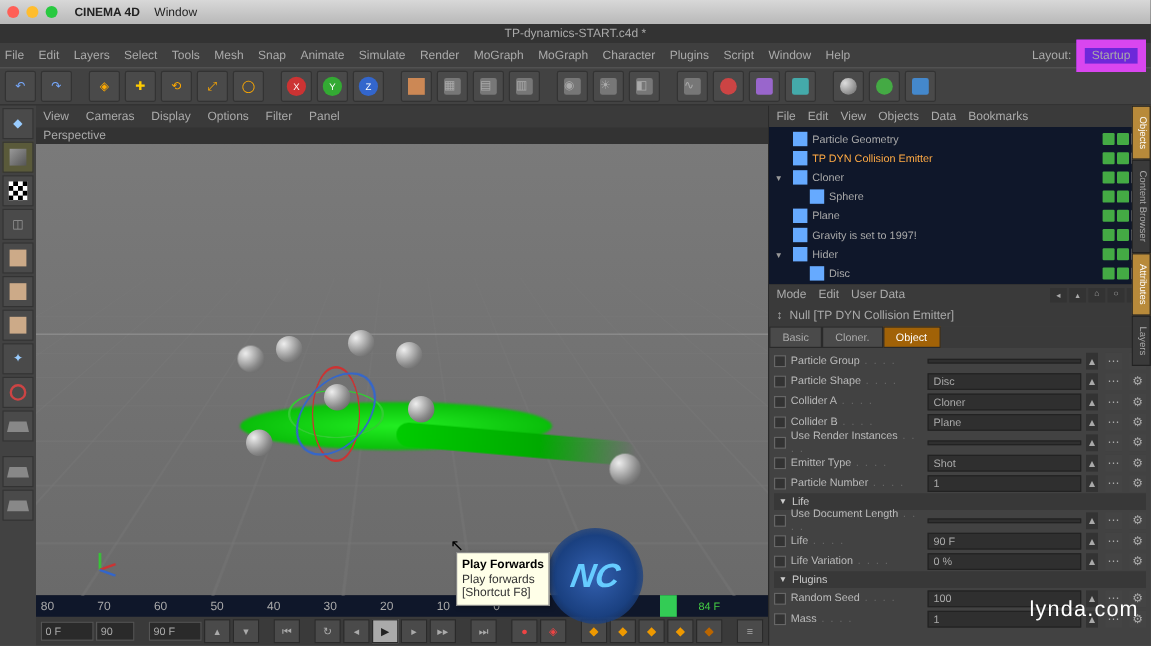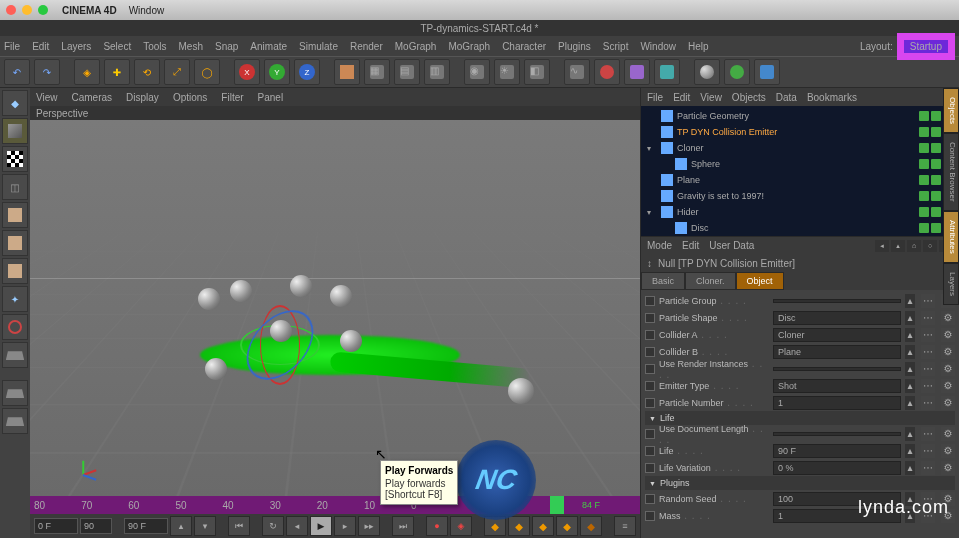--- a/index.html
+++ b/index.html
@@ -85,21 +85,21 @@
 .attr-row .val{flex:1;background:#2f2f2f;padding:1px 4px;border:1px solid #222;font-size:9px}
 .attr-row .stepb{width:10px;height:14px;background:#333;display:flex;align-items:center;justify-content:center}
 .attr-row .extra{width:14px;height:14px;background:#444;margin-left:2px;display:flex;align-items:center;justify-content:center}.ex-gear{color:#aaa}
 .section-h{height:14px;background:#383838;padding:1px 4px;font-size:9px;color:#ccc;display:flex;align-items:center;gap:4px}
 .section-h::before{content:"▼";font-size:7px}
 
 .right-tabs{position:absolute;right:0;top:88px;width:16px;display:flex;flex-direction:column}
 .rt-tab{writing-mode:vertical-rl;padding:8px 1px;background:#3a3a3a;border:1px solid #222;font-size:8px;color:#aaa;text-align:center}
 .rt-tab.on{background:#b88a3a;color:#fff}
 
-.timeline{height:18px;background:#701a75;display:flex;align-items:center;position:relative;padding:0 4px;font-size:8px;color:#888;gap:36px}
+.timeline{height:18px;background:#0f172a;display:flex;align-items:center;position:relative;padding:0 4px;font-size:8px;color:#888;gap:36px}
 .tl-cursor{position:absolute;top:0;bottom:0;width:14px;background:#3c5;left:520px}
 .timeline-end{position:absolute;right:40px;color:#4c4;font-size:9px}
 
 .playbar{height:24px;background:#3a3a3a;display:flex;align-items:center;padding:0 4px;gap:2px}
 .pb-field{width:44px;height:16px;background:#2a2a2a;border:1px solid #555;padding:0 3px;display:flex;align-items:center;font-size:9px}
 .pb-btn{width:22px;height:20px;background:#4a4a4a;border:1px solid #2a2a2a;display:flex;align-items:center;justify-content:center;font-size:9px}
 .pb-btn.play{background:#aaa;color:#222}
 .pb-btn.rec{color:#e44}
 .pb-btn.key{color:#e44}
 .pb-sp{width:8px}

